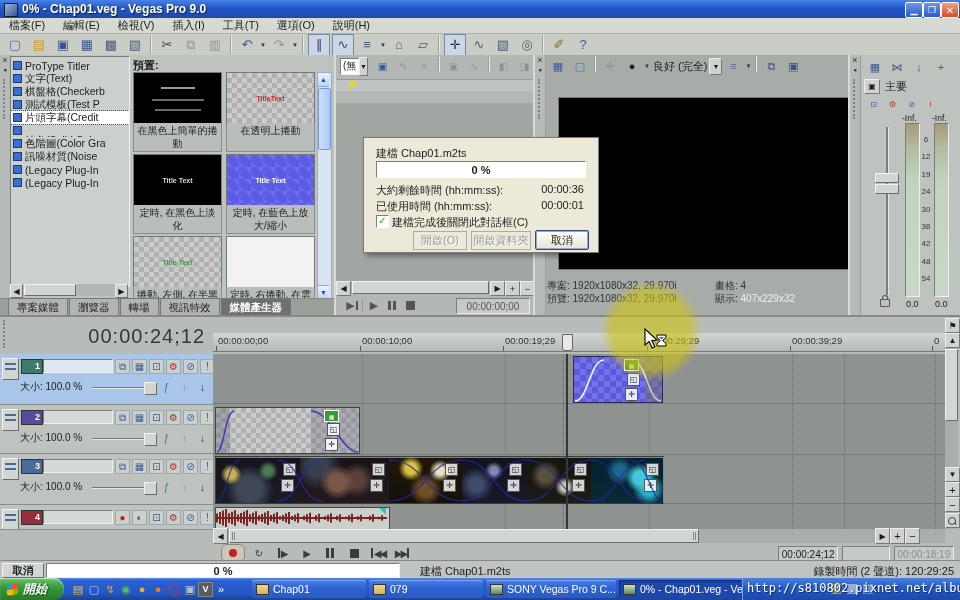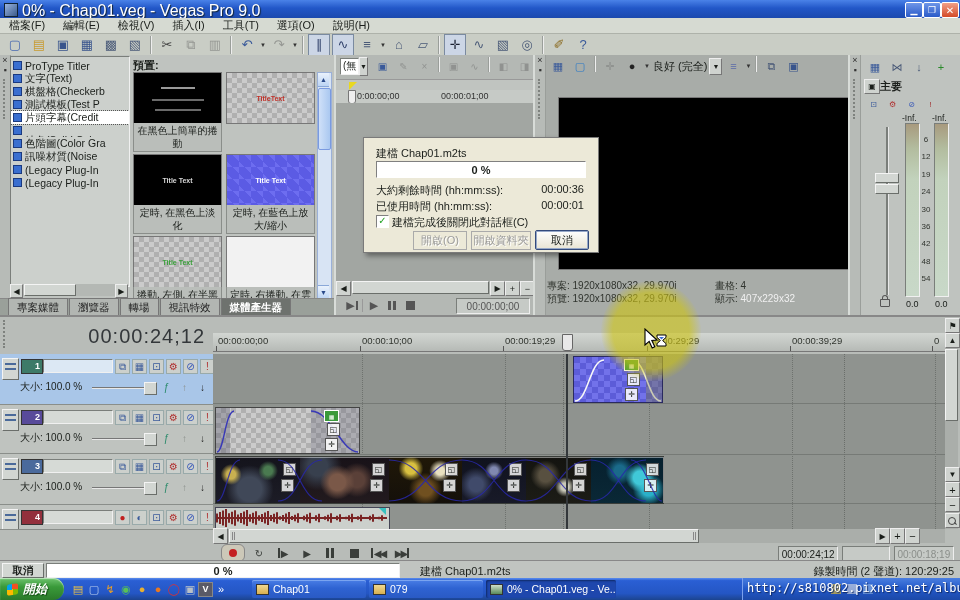--- a/index.html
+++ b/index.html
@@ -32,21 +32,21 @@
   .tc{background:#c6cac6;border:1px solid;border-color:#7a7e7a #eee #eee #7a7e7a;font-size:10px;display:flex;align-items:center;justify-content:center;}
   svg{display:block;}
 </style>
 </head>
 <body>
 
 <div id="app">
 
   <div class="abs" id="titlebar" style="left:0;top:0;width:960px;height:18px;background:linear-gradient(180deg,#4a82e8,#2257c8 45%,#1c49ae);display:flex;align-items:center;">
     <div class="abs" style="left:4px;top:3px;width:12px;height:12px;background:linear-gradient(135deg,#9ab4e0,#3a5a8a);border:1px solid #123;"></div>
-    <span class="abs" style="left:22px;top:2px;color:#fff;font-weight:normal;font-size:16px;text-shadow:1px 1px 1px #123;">0% - Chap01.veg - Vegas Pro 9.0</span>
+    <span class="abs" style="left:22px;top:2px;color:#fff;font-weight:bold;font-size:12px;text-shadow:1px 1px 1px #123;">0% - Chap01.veg - Vegas Pro 9.0</span>
     <div class="abs ic" style="left:905px;top:2px;width:16px;height:14px;background:linear-gradient(#6e96e8,#2a5ac8);border:1px solid #fff;border-radius:2px;color:#fff;font-size:9px;">▁</div>
     <div class="abs ic" style="left:923px;top:2px;width:16px;height:14px;background:linear-gradient(#6e96e8,#2a5ac8);border:1px solid #fff;border-radius:2px;color:#fff;font-size:9px;">❐</div>
     <div class="abs ic" style="left:941px;top:2px;width:16px;height:14px;background:linear-gradient(#f0a088,#d44a28);border:1px solid #fff;border-radius:2px;color:#fff;font-size:10px;font-weight:bold;">✕</div>
   </div>
 
   <div class="abs" id="menubar" style="left:0;top:18px;width:960px;height:15px;background:#d6dad2;border-bottom:1px solid #aeb2aa;"><div style="display: inline-block; padding: 1px 9px; line-height: 13px; cursor: default;">檔案(F)</div><div style="display: inline-block; padding: 1px 9px; line-height: 13px; cursor: default;">編輯(E)</div><div style="display: inline-block; padding: 1px 9px; line-height: 13px; cursor: default;">檢視(V)</div><div style="display: inline-block; padding: 1px 9px; line-height: 13px; cursor: default;">插入(I)</div><div style="display: inline-block; padding: 1px 9px; line-height: 13px; cursor: default;">工具(T)</div><div style="display: inline-block; padding: 1px 9px; line-height: 13px; cursor: default;">選項(O)</div><div style="display: inline-block; padding: 1px 9px; line-height: 13px; cursor: default;">說明(H)</div></div>
 
   <div class="abs" id="toolbar" style="left:0;top:34px;width:960px;height:21px;background:#c9cdc5;display:flex;align-items:center;padding-left:3px;border-bottom:1px solid #9a9e96;">
       <div style="width: 20px; height: 20px; display: flex; align-items: center; justify-content: center; font-size: 13px; margin: 0px 1px; color: rgb(74, 106, 176); border: 1px solid transparent;">▢</div>
       <div style="width: 20px; height: 20px; display: flex; align-items: center; justify-content: center; font-size: 13px; margin: 0px 1px; color: rgb(200, 154, 48); border: 1px solid transparent;">▤</div>
@@ -133,20 +133,21 @@
       <div class="btn" style="width:52px;height:10px;margin:0 1px;"></div>
       <div class="tbtn" style="width:12px;height:12px;font-size:8px;margin-left:38px;">▶</div>
     </div>
     <div class="abs" style="left:133px;top:3px;font-weight:bold;">預置:</div>
     <div class="abs" id="presets-grid" style="left:133px;top:17px;width:210px;height:226px;overflow:hidden;padding-left:44px;">
         <div class="thumb th-black-lines" style="position: absolute; left: 0px; top: 0px; width: 87px; height: 50px; display: flex; align-items: center; justify-content: center;"></div>
         <div class="cap" style="position: absolute; left: 0px; top: 51px; width: 83px; height: 26px;">在黑色上簡單的捲動</div>
         <div class="thumb checker" style="position: absolute; left: 93px; top: 0px; width: 87px; height: 50px; display: flex; align-items: center; justify-content: center;">
           <div style="font-size: 7px; font-weight: bold; color: rgb(192, 48, 40);">TitleText</div>
         </div>
+        <div class="cap" style="position: absolute; left: 93px; top: 51px; width: 83px; height: 26px;">在透明上捲動</div>
         <div class="thumb th-black" style="position: absolute; left: 0px; top: 82px; width: 87px; height: 50px; display: flex; align-items: center; justify-content: center;">
           <div style="font-size: 7px; font-weight: bold; color: rgb(216, 216, 216);">Title Text</div>
         </div>
         <div class="cap" style="position: absolute; left: 0px; top: 133px; width: 83px; height: 26px;">定時, 在黑色上淡化</div>
         <div class="thumb th-blue" style="position: absolute; left: 93px; top: 82px; width: 87px; height: 50px; display: flex; align-items: center; justify-content: center;">
           <div style="font-size: 7px; font-weight: bold; color: rgb(255, 255, 255);">Title Text</div>
         </div>
         <div class="cap" style="position: absolute; left: 93px; top: 133px; width: 83px; height: 26px;">定時, 在藍色上放大/縮小</div>
         <div class="thumb checker" style="position: absolute; left: 0px; top: 164px; width: 87px; height: 50px; display: flex; align-items: center; justify-content: center;">
           <div style="font-size: 7px; font-weight: bold; color: rgb(58, 160, 58);">Title Text</div>
@@ -182,25 +183,20 @@
           <div style="width: 17px; height: 17px; display: flex; align-items: center; justify-content: center; font-size: 10px; margin: 0px 1px; color: rgb(102, 102, 102); border: 1px solid transparent; opacity: 0.45;">▣</div>
           <div style="width: 17px; height: 17px; display: flex; align-items: center; justify-content: center; font-size: 10px; margin: 0px 1px; color: rgb(102, 102, 102); border: 1px solid transparent; opacity: 0.45;">∿</div>
           <div style="width: 1px; height: 15px; background: rgb(154, 158, 154); border-right: 1px solid rgb(238, 238, 238); margin: 0px 3px;"></div>
           <div style="width: 17px; height: 17px; display: flex; align-items: center; justify-content: center; font-size: 10px; margin: 0px 1px; color: rgb(102, 102, 102); border: 1px solid transparent; opacity: 0.45;">◧</div>
           <div style="width: 17px; height: 17px; display: flex; align-items: center; justify-content: center; font-size: 10px; margin: 0px 1px; color: rgb(102, 102, 102); border: 1px solid transparent; opacity: 0.45;">◨</div>
         </div>
     </div>
     <div class="abs" style="left:0;top:24px;width:199px;height:11px;background:#c0c4c0;border-top:1px solid #999;">
       <div class="abs" style="left:13px;top:2px;width:0;height:0;border-left:8px solid #e8d820;border-bottom:8px solid transparent;"></div>
     </div>
-    <div class="abs" style="left:0;top:35px;width:199px;height:13px;background:#c6cac6;border-bottom:1px solid #888;font-size:9px;color:#333;">
-      <div class="abs" style="left:12px;top:0;width:6px;height:12px;background:#eee;border:1px solid #777;border-radius:0 0 3px 3px;"></div>
-      <span class="abs" style="left:21px;top:1px;">0:00:00;00</span>
-      <span class="abs" style="left:105px;top:1px;">00:00:01;00</span>
-    </div>
     <div class="abs" style="left:0;top:48px;width:199px;height:178px;background:#a2a6a2;"></div>
     <div class="abs" style="left:0;top:226px;width:199px;height:13px;background:#aaaeaa;display:flex;">
       <div class="tbtn" style="width:13px;height:13px;font-size:8px;">◀</div>
       <div class="btn" style="flex:1;height:11px;margin:0 1px;"></div>
       <div class="tbtn" style="width:13px;height:13px;font-size:8px;">▶</div>
       <div class="tbtn" style="width:13px;height:13px;font-size:9px;">+</div>
       <div class="tbtn" style="width:13px;height:13px;font-size:9px;">−</div>
     </div>
     <div class="abs" style="left:0;top:241px;width:199px;height:19px;display:flex;align-items:center;padding-left:6px;color:#555;">
       <span class="ic" style="width:20px;border-right:1px solid #999;margin-right:2px;">▶<i style="border-left:2px solid #555;height:9px;margin-left:1px;"></i></span>
@@ -259,21 +255,21 @@
       <div class="dots"></div>
     </div>
     <div id="mixer-icons" style="position:absolute;left:14px;top:2px;display:flex;">
         <div style="width: 18px; height: 18px; display: flex; align-items: center; justify-content: center; font-size: 11px; margin: 0px 1px; color: rgb(58, 90, 154); border: 1px solid transparent;">▦</div>
         <div style="width: 18px; height: 18px; display: flex; align-items: center; justify-content: center; font-size: 11px; margin: 0px 1px; color: rgb(74, 90, 120); border: 1px solid transparent;">⋈</div>
         <div style="width: 18px; height: 18px; display: flex; align-items: center; justify-content: center; font-size: 11px; margin: 0px 1px; color: rgb(74, 90, 120); border: 1px solid transparent;">↓</div>
         <div style="width: 18px; height: 18px; display: flex; align-items: center; justify-content: center; font-size: 11px; margin: 0px 1px; color: rgb(42, 138, 42); border: 1px solid transparent;">+</div>
       </div>
     <div class="abs" style="left:14px;top:24px;display:flex;align-items:center;">
       <span class="tbtn" style="width:14px;height:13px;font-size:8px;">▣</span>
-      <span style="font-weight:bold;">主要</span>
+      <span style="margin-left:5px;font-weight:normal;">主要</span>
     </div>
     <div id="mixer-strip-icons" style="position:absolute;left:14px;top:41px;display:flex;">
         <div style="width: 15px; height: 15px; display: flex; align-items: center; justify-content: center; font-size: 8px; margin: 0px 1px; color: rgb(58, 90, 154); border: 1px solid transparent;">⊡</div>
         <div style="width: 15px; height: 15px; display: flex; align-items: center; justify-content: center; font-size: 8px; margin: 0px 1px; color: rgb(176, 48, 48); border: 1px solid transparent;">⚙</div>
         <div style="width: 15px; height: 15px; display: flex; align-items: center; justify-content: center; font-size: 8px; margin: 0px 1px; color: rgb(56, 88, 184); border: 1px solid transparent;">⊘</div>
         <div style="width: 15px; height: 15px; display: flex; align-items: center; justify-content: center; font-size: 8px; margin: 0px 1px; color: rgb(160, 48, 48); border: 1px solid transparent;">!</div>
       </div>
     <span class="abs" style="left:52px;top:58px;font-size:8.5px;">-Inf.</span>
     <span class="abs" style="left:82px;top:58px;font-size:8.5px;">-Inf.</span>
     <div class="abs" style="left:36px;top:72px;width:2px;height:168px;background:#7a7e7a;border-right:1px solid #e8e8e8;"></div>
@@ -565,20 +561,24 @@
       </div>
     <div id="taskbuttons" class="abs" style="left:252px;top:2px;height:18px;display:flex;">
         <div style="width: 106px; height: 18px; margin-right: 3px; border-radius: 2px; display: flex; align-items: center; padding: 0px 4px; overflow: hidden; white-space: nowrap; color: rgb(255, 255, 255); font-size: 10.5px; background: linear-gradient(rgb(74, 126, 230), rgb(47, 99, 210) 45%, rgb(42, 90, 196)); box-shadow: rgb(122, 164, 240) 0px 1px 0px inset;">
           <div style="width: 11px; height: 9px; margin-right: 4px; flex: 0 0 auto; background: linear-gradient(rgb(240, 216, 144), rgb(216, 176, 80)); border: 1px solid rgb(51, 51, 51);"></div>
           <span>Chap01</span>
         </div>
         <div style="width: 106px; height: 18px; margin-right: 3px; border-radius: 2px; display: flex; align-items: center; padding: 0px 4px; overflow: hidden; white-space: nowrap; color: rgb(255, 255, 255); font-size: 10.5px; background: linear-gradient(rgb(74, 126, 230), rgb(47, 99, 210) 45%, rgb(42, 90, 196)); box-shadow: rgb(122, 164, 240) 0px 1px 0px inset;">
           <div style="width: 11px; height: 9px; margin-right: 4px; flex: 0 0 auto; background: linear-gradient(rgb(240, 216, 144), rgb(216, 176, 80)); border: 1px solid rgb(51, 51, 51);"></div>
           <span>079</span>
         </div>
+        <div style="width: 122px; height: 18px; margin-right: 3px; border-radius: 2px; display: flex; align-items: center; padding: 0px 4px; overflow: hidden; white-space: nowrap; color: rgb(255, 255, 255); font-size: 10.5px; background: linear-gradient(rgb(74, 126, 230), rgb(47, 99, 210) 45%, rgb(42, 90, 196)); box-shadow: rgb(122, 164, 240) 0px 1px 0px inset;">
+          <div style="width: 11px; height: 9px; margin-right: 4px; flex: 0 0 auto; background: linear-gradient(rgb(207, 224, 200), rgb(90, 138, 90)); border: 1px solid rgb(51, 51, 51);"></div>
+          <span>SONY Vegas Pro 9  C...</span>
+        </div>
         <div style="width: 122px; height: 18px; margin-right: 3px; border-radius: 2px; display: flex; align-items: center; padding: 0px 4px; overflow: hidden; white-space: nowrap; color: rgb(255, 255, 255); font-size: 10.5px; background: rgb(30, 71, 173); box-shadow: rgb(16, 42, 102) 1px 1px 2px inset;">
           <div style="width: 11px; height: 9px; margin-right: 4px; flex: 0 0 auto; background: linear-gradient(rgb(207, 224, 200), rgb(90, 138, 90)); border: 1px solid rgb(51, 51, 51);"></div>
           <span>0% - Chap01.veg - Ve...</span>
         </div>
       </div>
     <div class="abs" style="left:742px;top:0;width:218px;height:22px;background:linear-gradient(180deg,#4a7ee0,#2258c8 50%,#1c48a8);border-left:1px solid #7aa0ee;">
       <i class="abs" style="left:88px;top:6px;width:10px;height:10px;background:#d8b838;opacity:.7;"></i>
       <i class="abs" style="left:104px;top:6px;width:10px;height:10px;background:#e0e0e0;opacity:.6;"></i>
       <i class="abs" style="left:120px;top:6px;width:10px;height:10px;background:#80a8e0;opacity:.7;"></i>
       <span style="position:absolute;left:4px;top:3px;color:#fff;font-family:'DejaVu Sans Mono',monospace;font-size:12px;text-shadow:1px 1px 1px #102a66;">http://s810802.pixnet.net/album</span>

